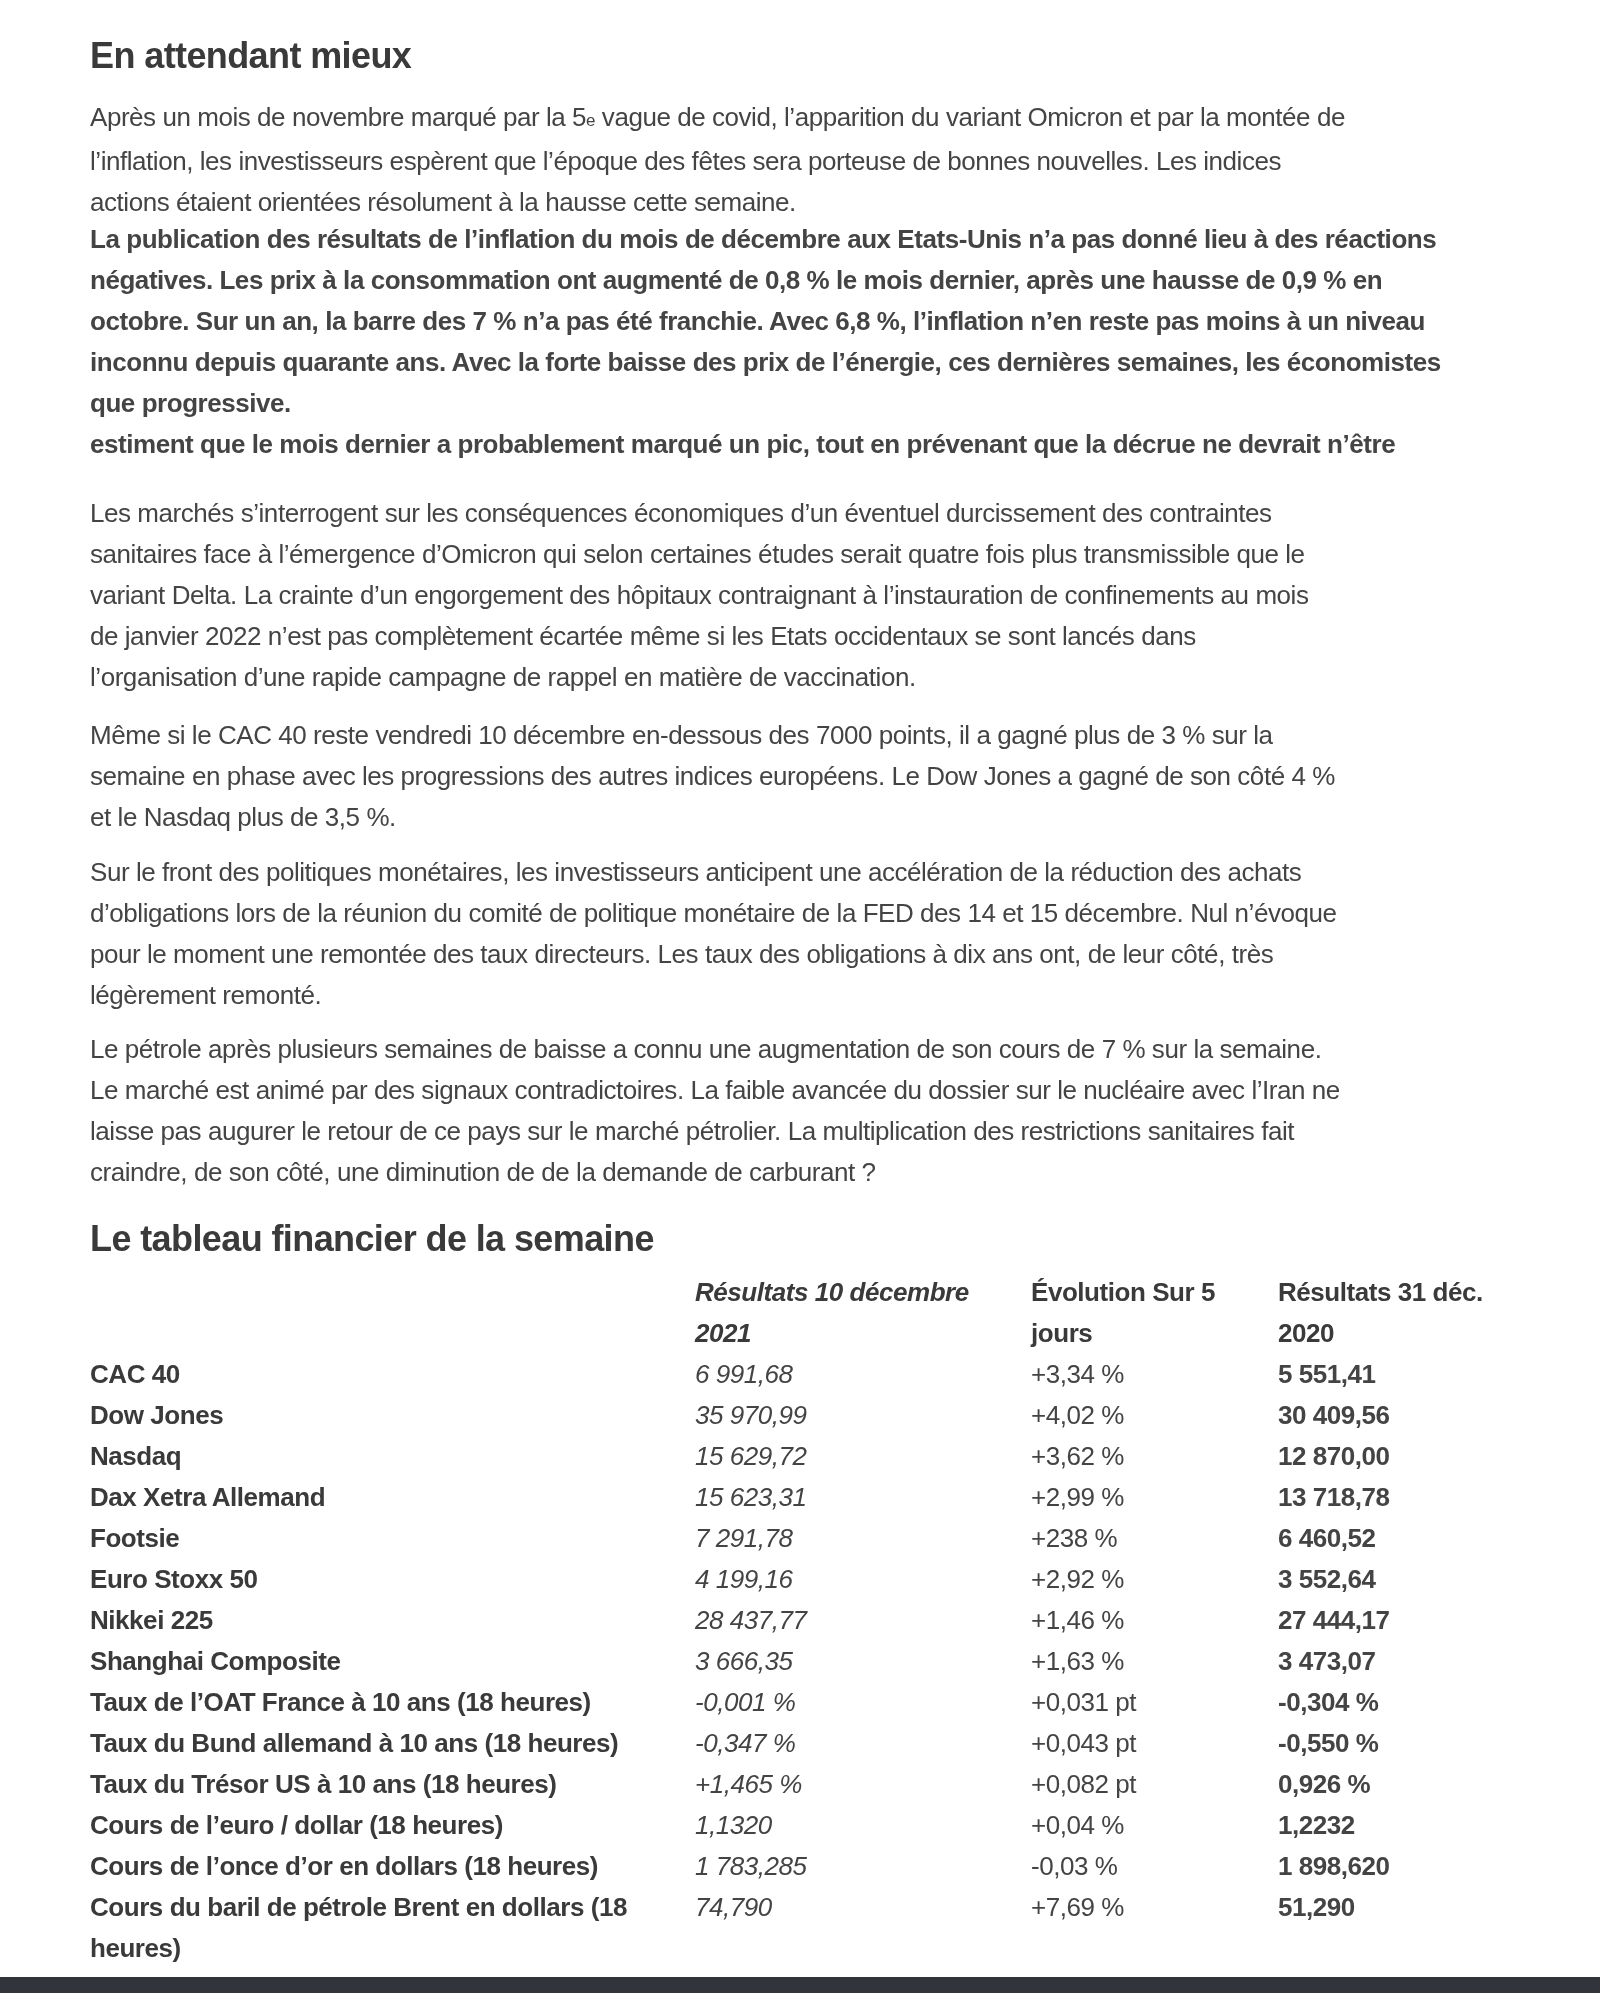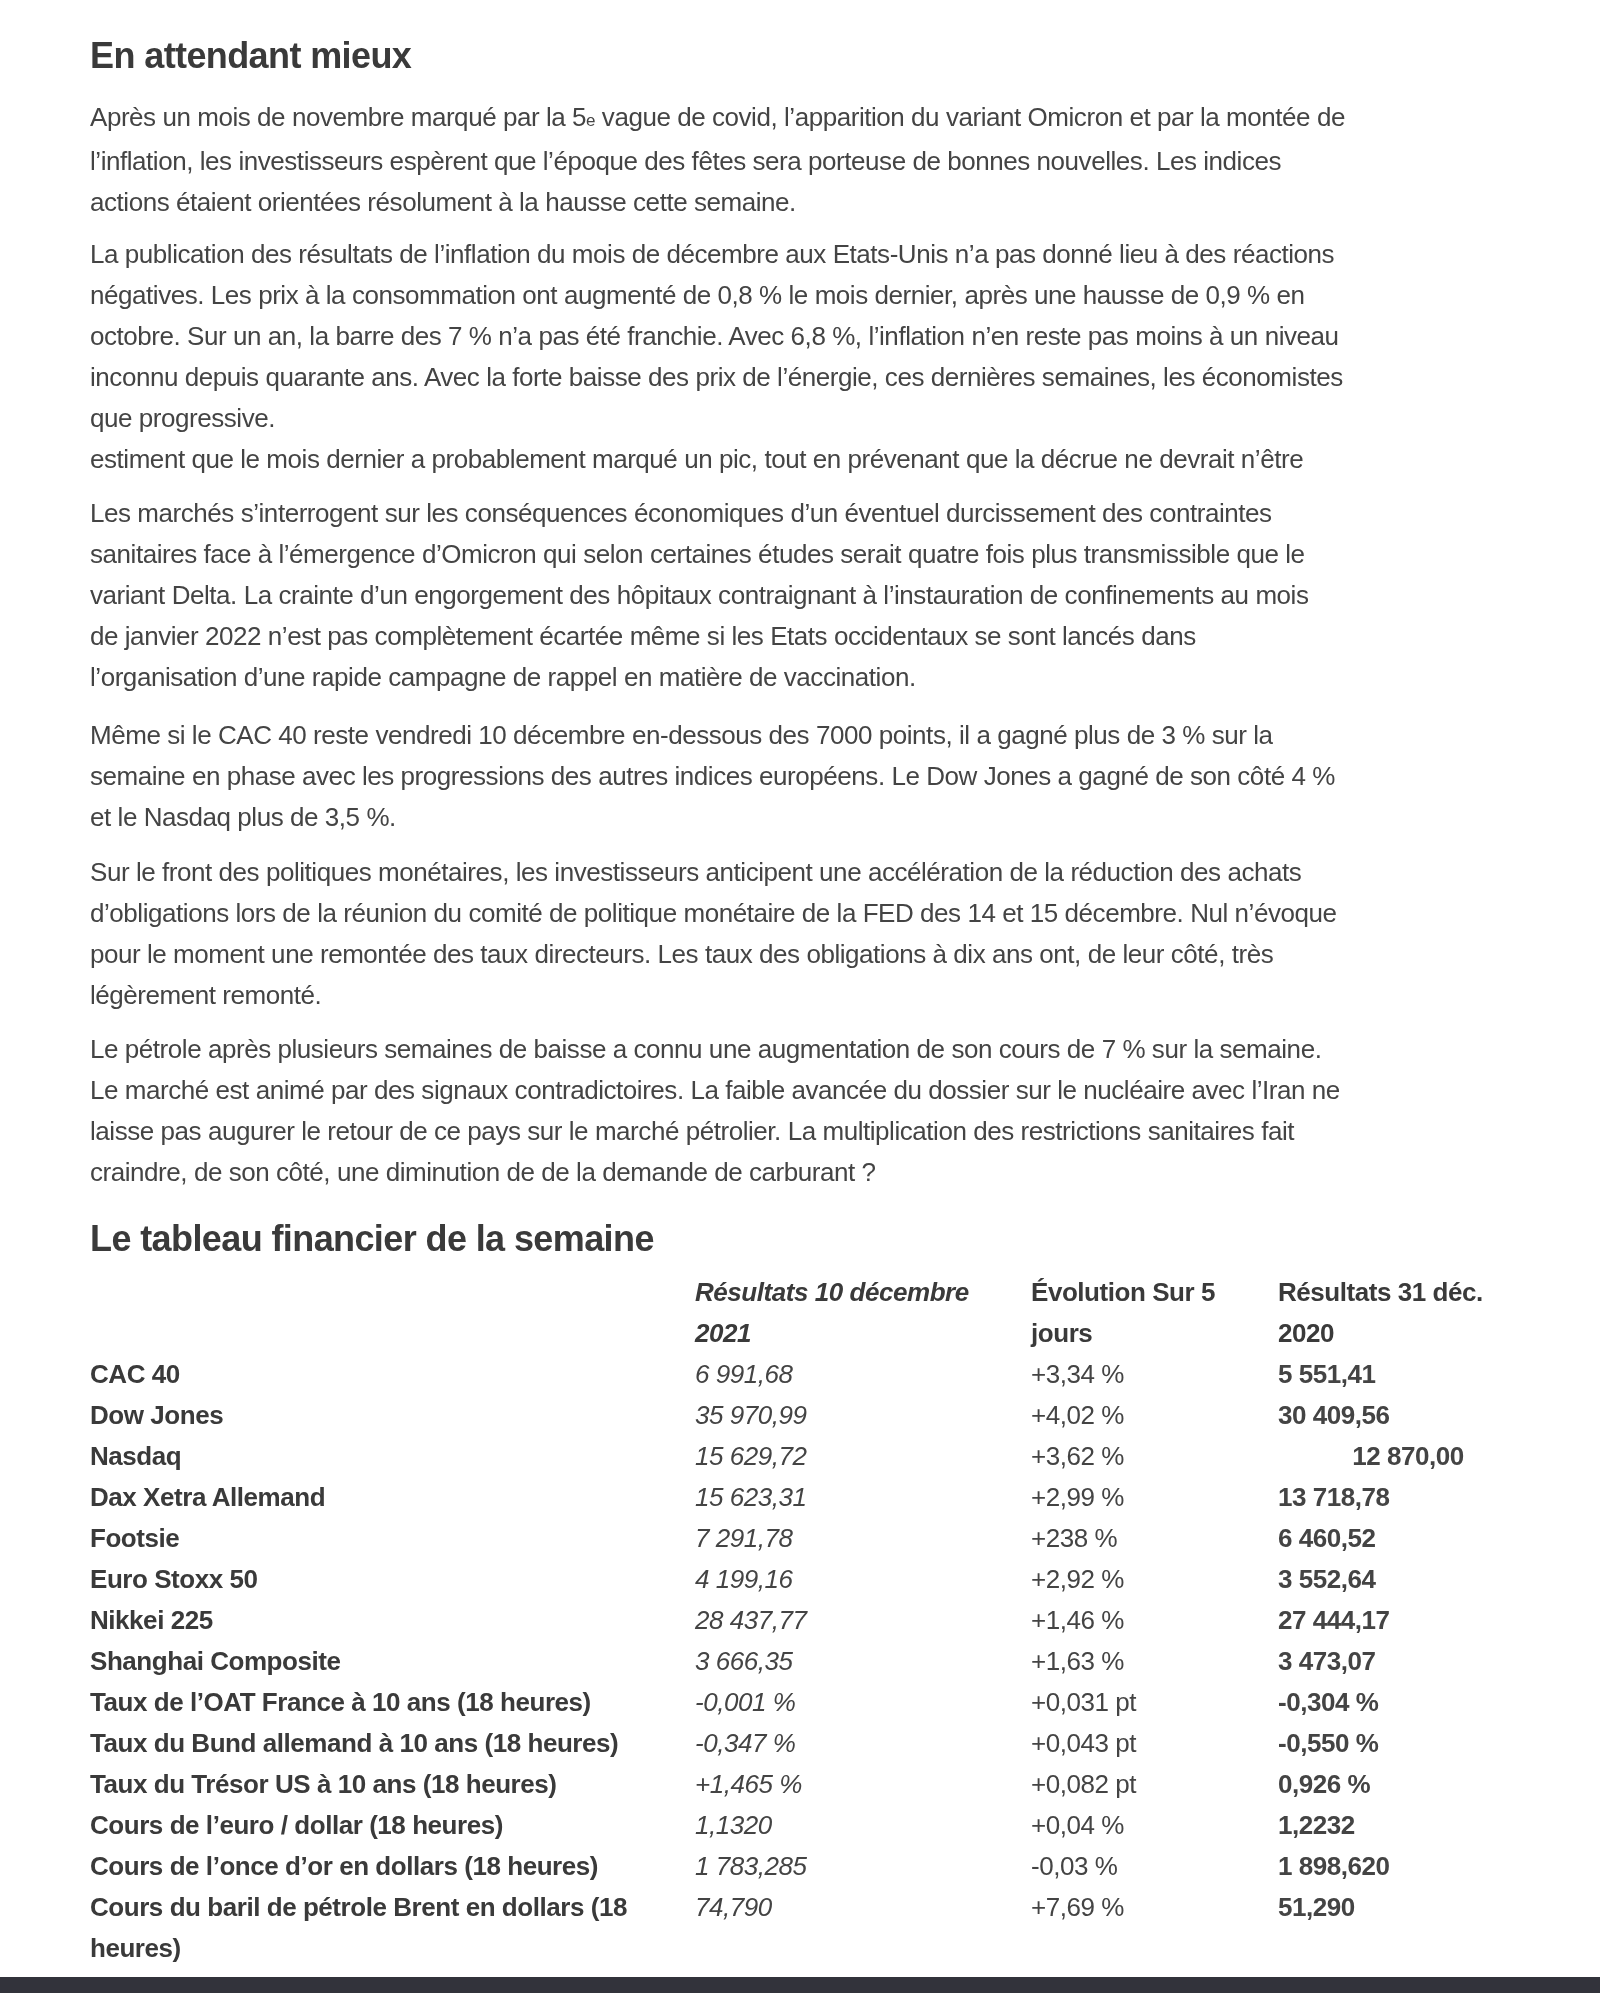--- a/index.html
+++ b/index.html
@@ -93,21 +93,21 @@
 
 <div class="article">
   <h2 class="h-main">En attendant mieux</h2>
 
   <div id="paras">
       <p class="para" style="top: 97px;">
         <span class="line">Après un mois de novembre marqué par la 5<sup>e</sup> vague de covid, l’apparition du variant Omicron et par la montée de</span>
         <span class="line">l’inflation, les investisseurs espèrent que l’époque des fêtes sera porteuse de bonnes nouvelles. Les indices</span>
         <span class="line">actions étaient orientées résolument à la hausse cette semaine.</span>
       </p>
-      <p class="para" style="top: 234px;">
+      <p class="para" style="top: 219px; font-weight: bold;">
         <span class="line"> La publication des résultats de l’inflation du mois de décembre aux Etats-Unis n’a pas donné lieu à des réactions</span>
         <span class="line">négatives. Les prix à la consommation ont augmenté de 0,8 % le mois dernier, après une hausse de 0,9 % en</span>
         <span class="line">octobre. Sur un an, la barre des 7 % n’a pas été franchie.  Avec 6,8 %, l’inflation n’en reste pas moins à un niveau</span>
         <span class="line">inconnu depuis quarante ans. Avec la forte baisse des prix de l’énergie, ces dernières semaines, les économistes</span>
         <span class="line">que progressive.</span>
         <span class="line">estiment que le mois dernier a probablement marqué un pic, tout en prévenant que la décrue ne devrait n’être</span>
       </p>
       <p class="para" style="top: 493px;">
         <span class="line">Les marchés s’interrogent sur les conséquences économiques d’un éventuel durcissement des contraintes</span>
         <span class="line">sanitaires face à l’émergence d’Omicron qui selon certaines études serait quatre fois plus transmissible que le</span>
@@ -166,21 +166,21 @@
         <tr>
           <td class="col1 label" style="white-space: nowrap;">Dow Jones</td>
           <td class="col2" style="white-space: nowrap;">35 970,99</td>
           <td class="col3" style="white-space: nowrap;">+4,02 %</td>
           <td class="col4" style="white-space: nowrap;">30 409,56</td>
         </tr>
         <tr>
           <td class="col1 label" style="white-space: nowrap;">Nasdaq</td>
           <td class="col2" style="white-space: nowrap; margin-top: 21px;">15 629,72</td>
           <td class="col3" style="white-space: nowrap;">+3,62 %</td>
-          <td class="col4" style="white-space: nowrap; text-align: center;">12 870,00</td>
+          <td class="col4" style="white-space: nowrap;">12 870,00</td>
         </tr>
         <tr>
           <td class="col1 label" style="white-space: nowrap;">Dax Xetra Allemand</td>
           <td class="col2" style="white-space: nowrap;">15 623,31</td>
           <td class="col3" style="white-space: nowrap;">+2,99 %</td>
           <td class="col4" style="white-space: nowrap;">13 718,78</td>
         </tr>
         <tr>
           <td class="col1 label" style="white-space: nowrap;">Footsie</td>
           <td class="col2" style="white-space: nowrap;">7 291,78</td>

